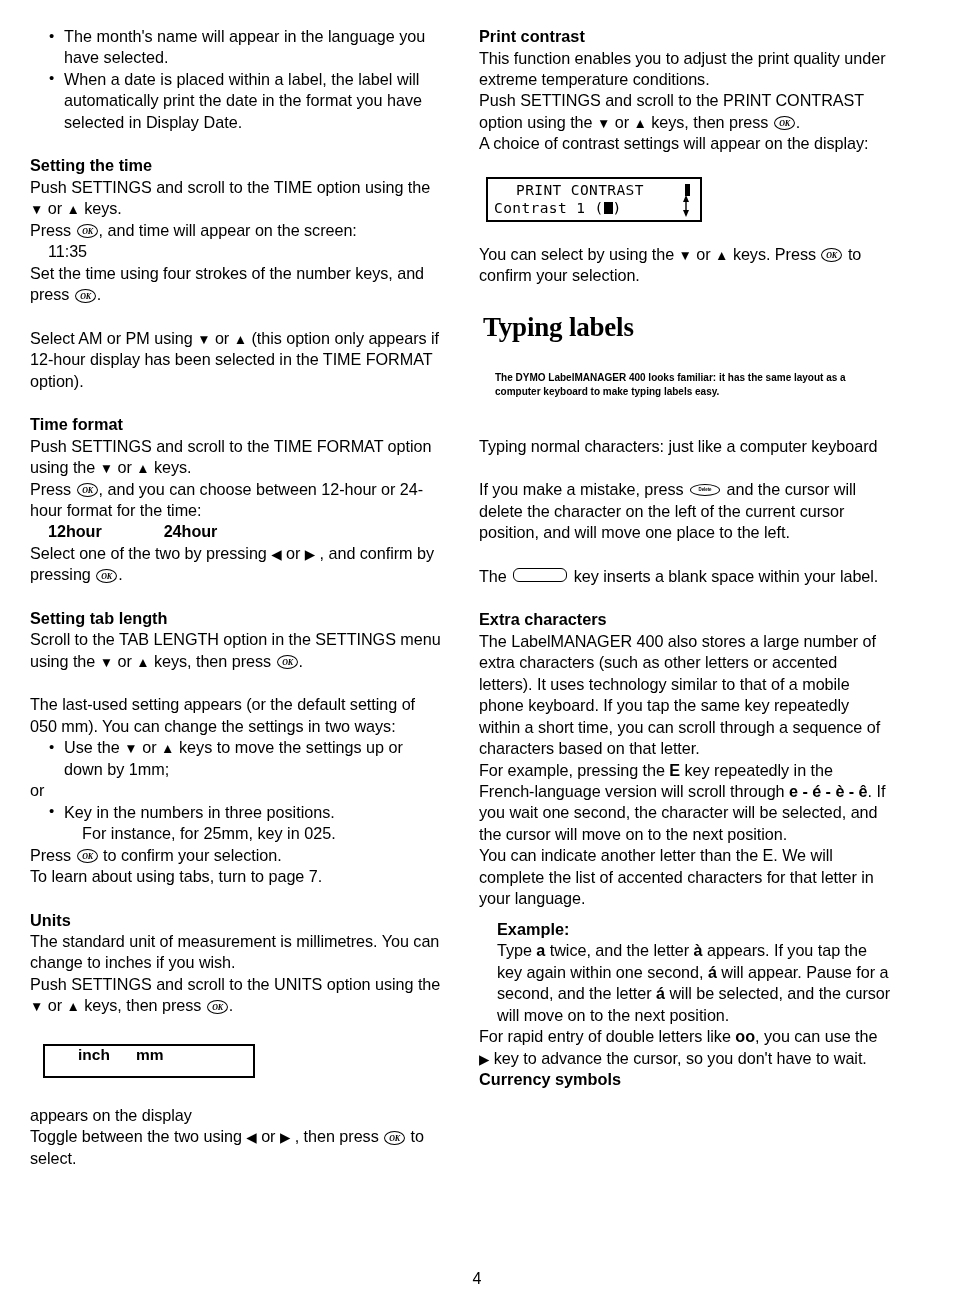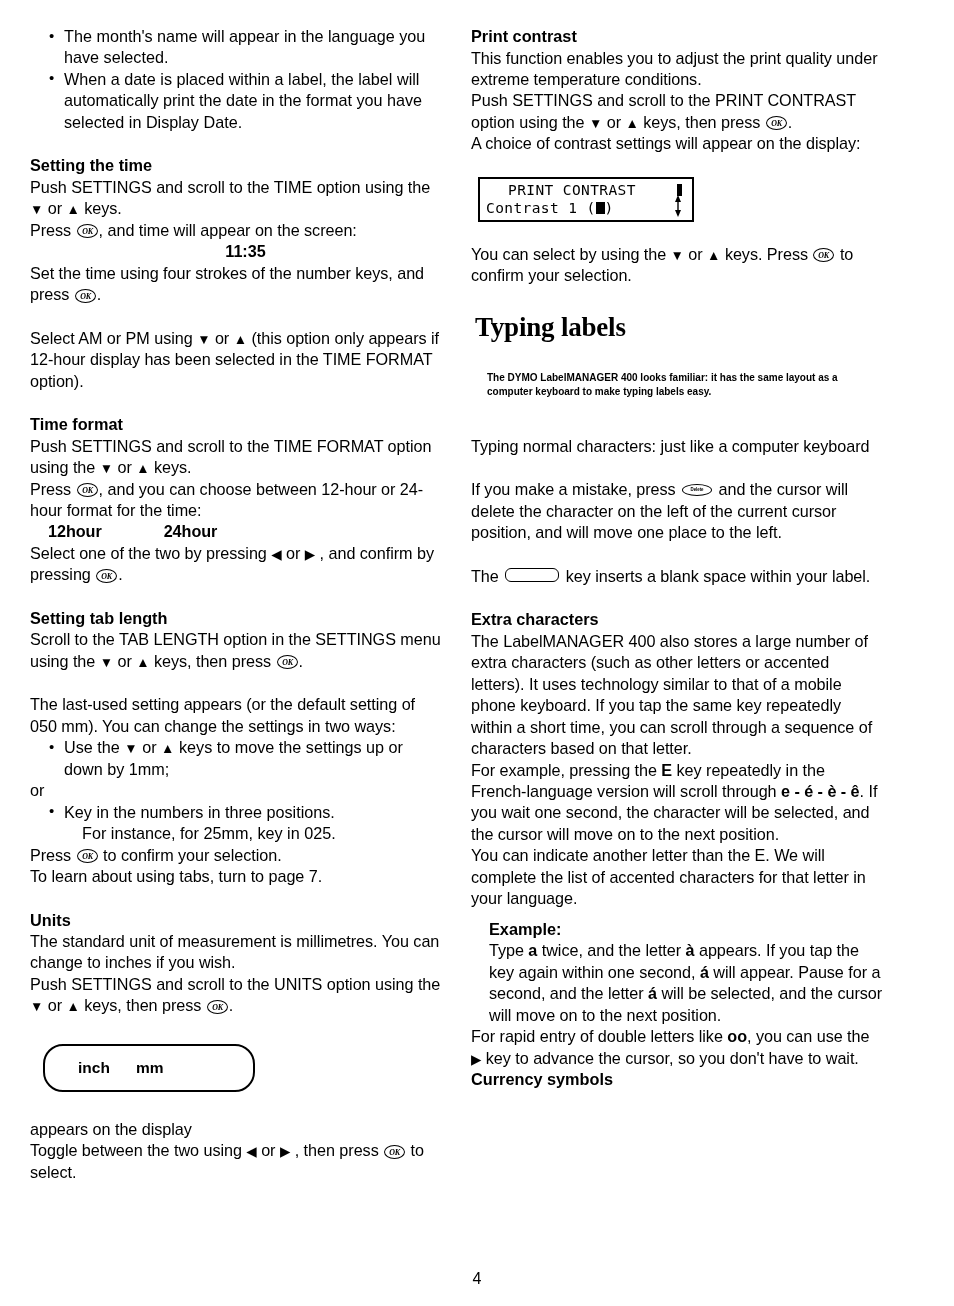--- a/index.html
+++ b/index.html
@@ -15,21 +15,21 @@
     color: #000000;
   }
   .page {
     position: absolute;
     inset: 0;
     padding: 26px 30px 0 30px;
     box-sizing: border-box;
   }
   .columns {
     display: flex;
-    gap: 28px;
+    gap: 36px;
     align-items: flex-start;
   }
   .col {
     width: 413px;
     flex: 0 0 413px;
   }
   p, ul, li, div.txt {
     font-size: 16.2px;
     line-height: 1.32;
     margin: 0;
@@ -158,25 +158,23 @@
   }
   .arrow { font-size: 13.5px; line-height: 1; vertical-align: 0.5px; }
 
   
   .fig-box {
     border: 2px solid #000;
     box-sizing: border-box;
   }
   .units-box {
     width: 212px;
-    height: 48px;
+    height: 34px;
     margin-left: 13px;
     display: flex;
-    align-items: center;
-    border-radius: 20px;
   }
   .units-box .lbl {
     font-weight: bold;
     font-size: 15.5px;
   }
   .units-box .lbl.first { margin-left: 33px; }
   .units-box .lbl.second { margin-left: 26px; }
 
   .lcd-box {
     width: 216px;
@@ -249,21 +247,21 @@
         <span>Push SETTINGS and scroll to the TIME option using the</span>
         <span class="arrow">▼</span>
         <span>or</span>
         <span class="arrow">▲</span>
         <span>keys.</span>
       </div>
       <div class="body-text">
         <span>Press</span>
         <span class="ok-key"></span><span>, and time will appear on the screen:</span>
       </div>
-      <div class="body-text indent-1" style="font-weight:bold;text-align:center;">11:35</div>
+      <div class="body-text indent-1" style="font-weight:normal;">11:35</div>
       <div class="body-text">Set the time using four strokes of the number keys, and</div>
       <div class="body-text">
         <span>press</span>
         <span class="ok-key"></span><span>.</span>
       </div>
 
       <div class="gap-l"></div>
 
       <div class="body-text">
         <span>Select AM or PM using</span>

